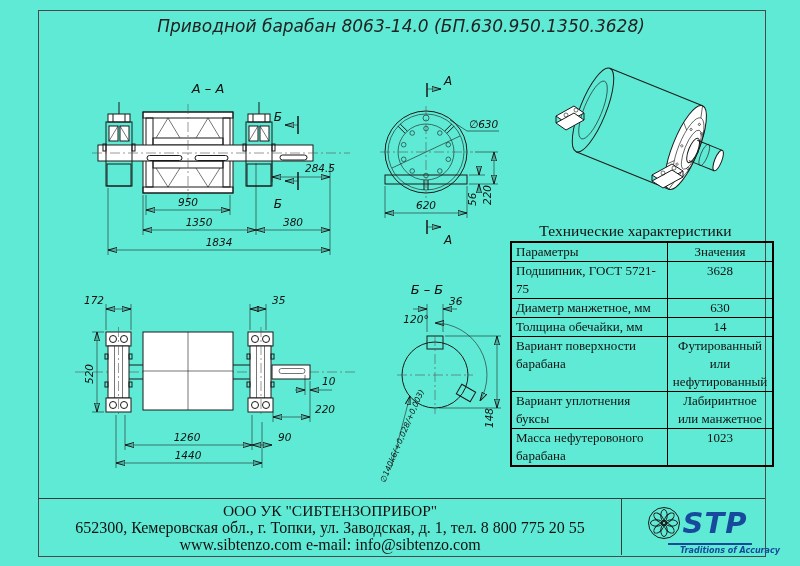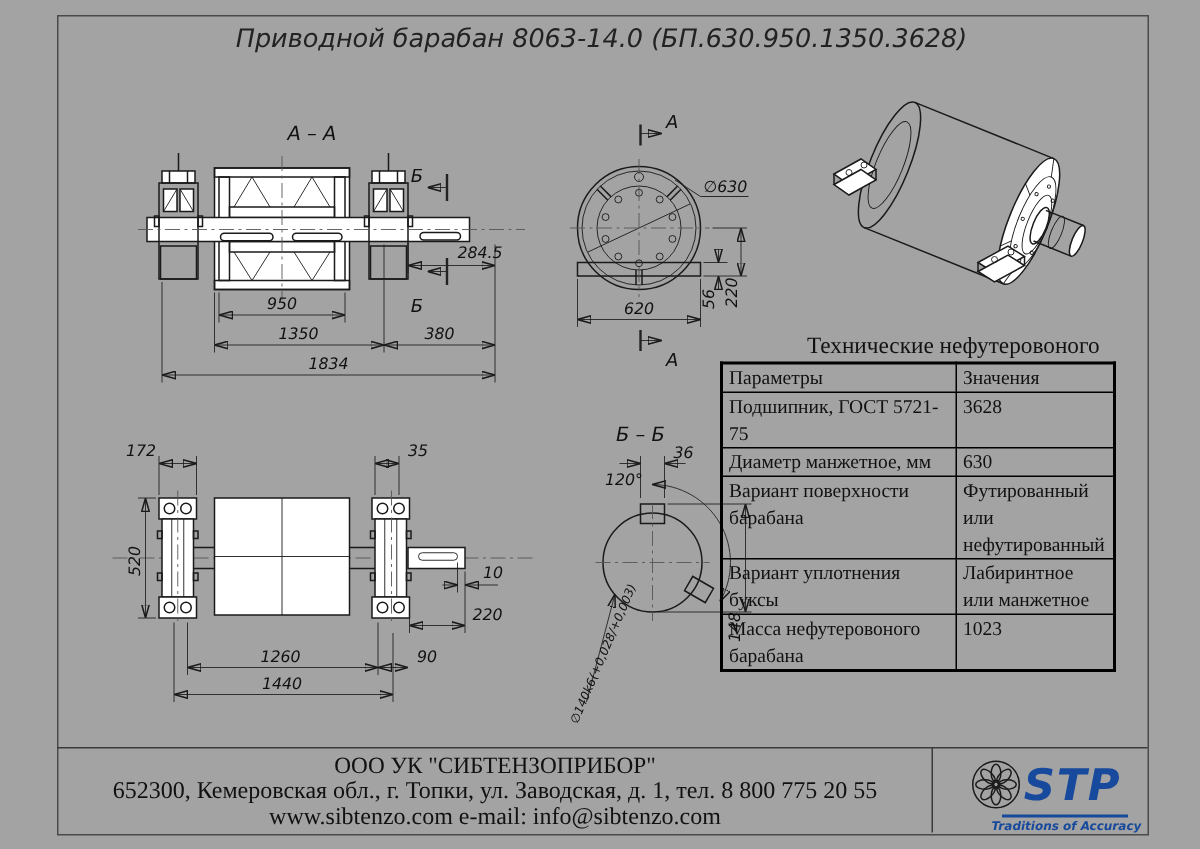--- a/index.html
+++ b/index.html
@@ -1,51 +1,51 @@
 <!DOCTYPE html>
 <html><head>
 <meta charset="utf-8">
 <style>
   html,body{margin:0;padding:0;background:#fff;}
-  #page{position:relative;width:800px;height:566px;background:#a3a3a3;overflow:hidden;
+  #page{position:relative;width:800px;height:566px;background:#5eead4;overflow:hidden;
         font-family:"Liberation Serif", serif;color:#111;}
   #frame{position:absolute;left:38px;top:10px;width:726px;height:545px;border:1px solid #4a4a4a;}
   #title{position:absolute;left:38px;top:16px;width:726px;text-align:center;
          font-family:"DejaVu Sans", sans-serif;font-style:italic;font-size:17px;color:#222;}
   svg{position:absolute;overflow:visible;}
   svg line,svg rect,svg circle,svg ellipse,svg path,svg polyline,svg polygon{stroke:#1a1a1a;fill:none;stroke-width:1;}
   svg .f{fill:#fff;}
   svg .thin{stroke-width:.6;}
   svg .cl{stroke-width:.6;stroke:#555;stroke-dasharray:10 3 2 3;}
   svg .dim line, svg .dim path{stroke:#222;stroke-width:.6;}
   svg .ext{stroke:#333;stroke-width:.55;}
   svg text{font-family:"DejaVu Sans", sans-serif;font-style:italic;font-size:10.5px;fill:#111;stroke:none;}
   svg text.tm{text-anchor:middle;}
   svg text.te{text-anchor:end;}
   svg text.lbl{font-size:13px;text-anchor:middle;}
   svg text.mk{font-size:12px;}
   svg text.sm{font-size:8px;}
   #spec-title{position:absolute;left:507px;top:222px;width:257px;text-align:center;font-size:15.5px;}
-  #spec{position:absolute;left:480px;top:241px;border-collapse:collapse;table-layout:fixed;}
+  #spec{position:absolute;left:510px;top:241px;border-collapse:collapse;table-layout:fixed;}
   #spec td,#spec th{border:1px solid #000;font-size:13px;font-weight:normal;line-height:18px;
         padding:0 4px;vertical-align:top;text-align:left;}
   #spec{border:2px solid #000;}
-  #spec .v{width:96px;}
+  #spec .v{text-align:center;width:96px;}
   #spec .p{width:147px;}
   #hsep{position:absolute;left:38px;top:498px;width:727px;height:1px;background:#3a3a3a;}
   #vsep{position:absolute;left:621px;top:498px;width:1px;height:57px;background:#3a3a3a;}
   #footer{position:absolute;left:39px;top:502px;width:582px;text-align:center;line-height:17px;}
   #footer .l1{font-size:15.5px;}
   #footer .l2,#footer .l3{font-size:16px;}
   #logo{position:absolute;left:628px;top:504px;width:136px;height:50px;}
   #logo .row{display:flex;align-items:center;justify-content:center;}
   #logo .stp{font-family:"DejaVu Sans", sans-serif;font-weight:bold;font-style:italic;
              font-size:29px;color:#17499c;line-height:30px;letter-spacing:1px;}
   #logo .bar{height:2px;background:#17499c;margin:1px 0 1px 40px;width:84px;}
-  #logo .tag{margin-left:33px;font-family:"DejaVu Sans", sans-serif;font-weight:bold;font-style:italic;
+  #logo .tag{margin-left:52px;font-family:"DejaVu Sans", sans-serif;font-weight:bold;font-style:italic;
              font-size:8px;color:#17499c;white-space:nowrap;}
 </style>
 </head>
 <body>
 
 <div id="page">
   <div id="frame"></div>
   <div id="title">Приводной барабан 8063-14.0 (БП.630.950.1350.3628)</div>
 
   <svg style="left:58px;top:58px" width="320" height="205" viewBox="0 0 320 205">
@@ -357,34 +357,38 @@
         <line class="ext" x1="56" y1="130" x2="118" y2="130"></line>
       <line x1="114" y1="58" x2="114" y2="130" marker-start="url(#m4)" marker-end="url(#m4)"></line>
       <line class="thin" x1="8" y1="190" x2="27" y2="118" marker-end="url(#m4)"></line>
     </g>
     <text x="66" y="27">36</text>
     <text class="tm" x="33" y="45">120°</text>
     <text transform="translate(110,150) rotate(-90)">148</text>
     <text class="sm" transform="translate(2,205) rotate(-67)">∅140k6(+0,028/+0,003)</text>
   </svg>
 
-  <div id="spec-title">Технические нефутеровоного</div>
+  <div id="spec-title">Технические характеристики</div>
   <table id="spec">
     <tbody>
         <tr>
       <th class="p">Параметры</th>
       <th class="v">Значения</th>
     </tr>
     <tr>
           <td class="p">Подшипник, ГОСТ 5721-75</td>
           <td class="v">3628</td>
         </tr>
     <tr>
           <td class="p">Диаметр манжетное, мм</td>
           <td class="v">630</td>
+        </tr>
+    <tr>
+          <td class="p">Толщина обечайки, мм</td>
+          <td class="v">14</td>
         </tr>
     <tr>
           <td class="p">Вариант поверхности барабана</td>
           <td class="v">Футированный или нефутированный</td>
         </tr>
     <tr>
           <td class="p">Вариант уплотнения буксы</td>
           <td class="v">Лабиринтное или манжетное</td>
         </tr>
     <tr>

